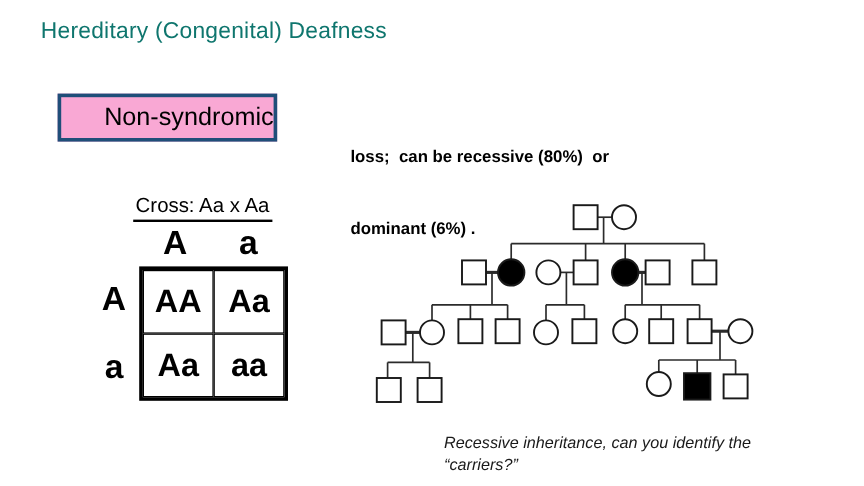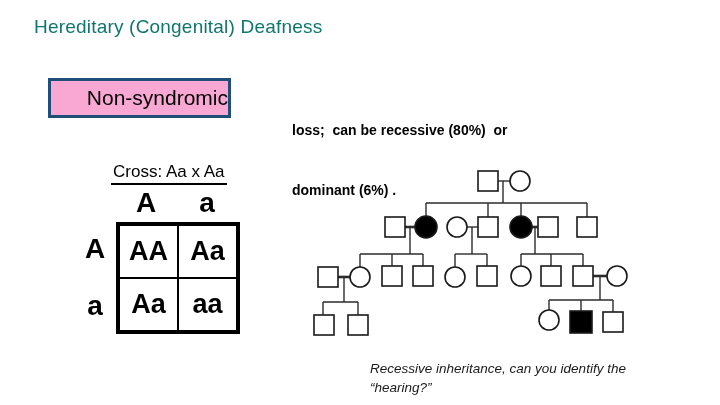--- a/index.html
+++ b/index.html
@@ -140,16 +140,16 @@
       <circle cx="617" cy="276" r="10" fill="#ffffff" stroke="#1a1a1a" stroke-width="1.6"></circle>
       <rect x="314" y="315" width="20" height="20" fill="#ffffff" stroke="#1a1a1a" stroke-width="1.6"></rect>
       <rect x="348" y="315" width="20" height="20" fill="#ffffff" stroke="#1a1a1a" stroke-width="1.6"></rect>
       <circle cx="549" cy="320" r="10" fill="#ffffff" stroke="#1a1a1a" stroke-width="1.6"></circle>
       <rect x="570" y="311" width="22" height="22" fill="#000000" stroke="#1a1a1a" stroke-width="1.6"></rect>
       <rect x="603" y="312" width="20" height="20" fill="#ffffff" stroke="#1a1a1a" stroke-width="1.6"></rect>
     </svg>
 
   <div class="caption">
     <div>Recessive inheritance, can you identify the</div>
-    <div>“hearing?”</div>
+    <div>“carriers?”</div>
   </div>
 
 </div>
 
 </body></html>

